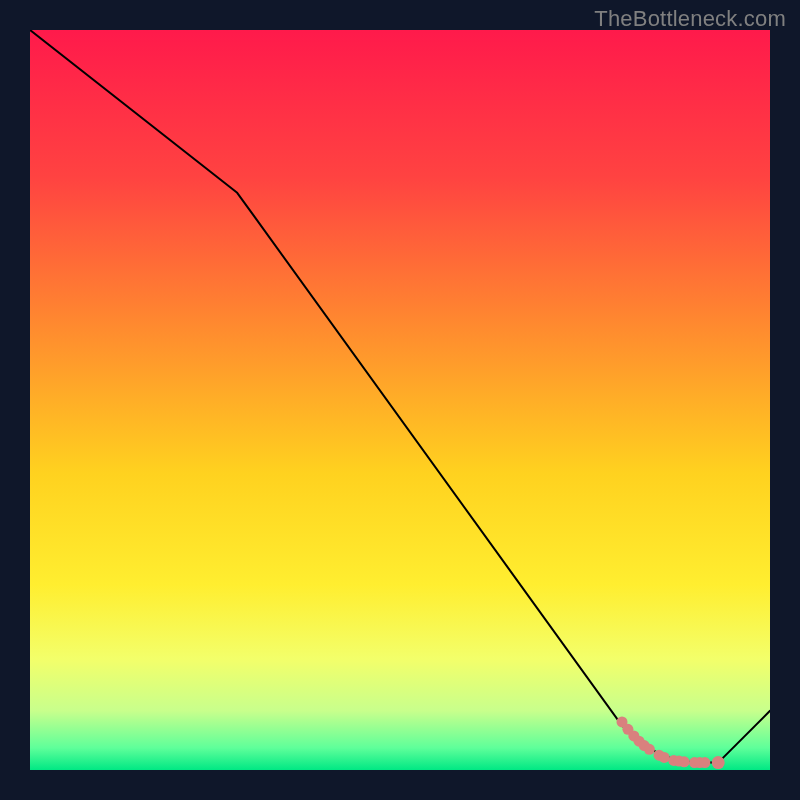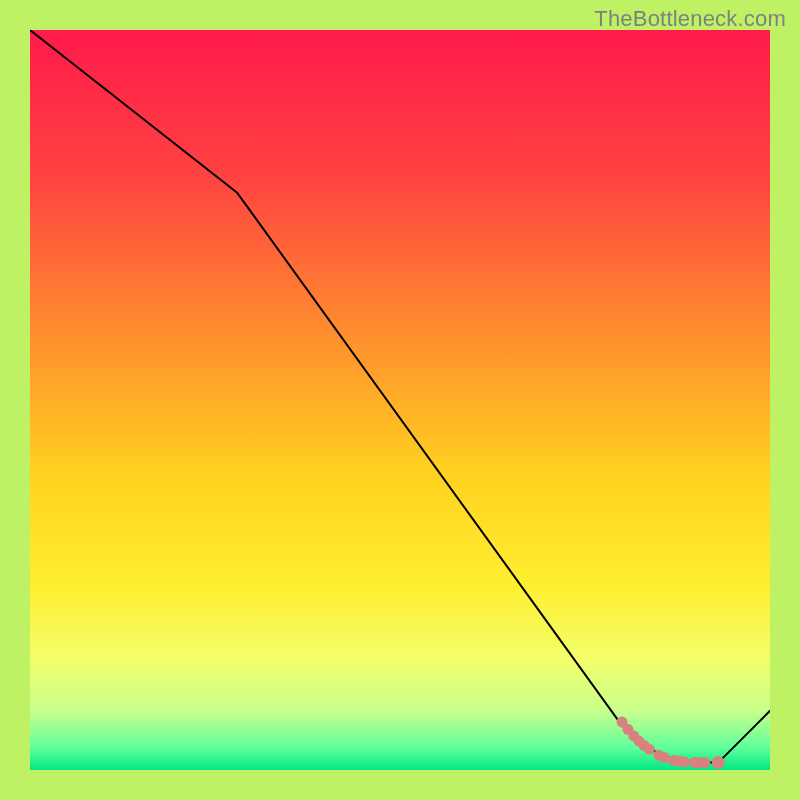--- a/index.html
+++ b/index.html
@@ -8,21 +8,21 @@
     width: 800px;
     height: 800px;
     background: #000;
     overflow: hidden;
     font-family: Arial, Helvetica, sans-serif;
   }
   .frame {
     position: relative;
     width: 800px;
     height: 800px;
-    background: #bef264;
+    background: #0f172a;
   }
   .watermark {
     position: absolute;
     top: 6px;
     right: 14px;
     color: #808080;
     font-size: 22px;
     font-weight: 400;
     letter-spacing: 0.2px;
     z-index: 5;

